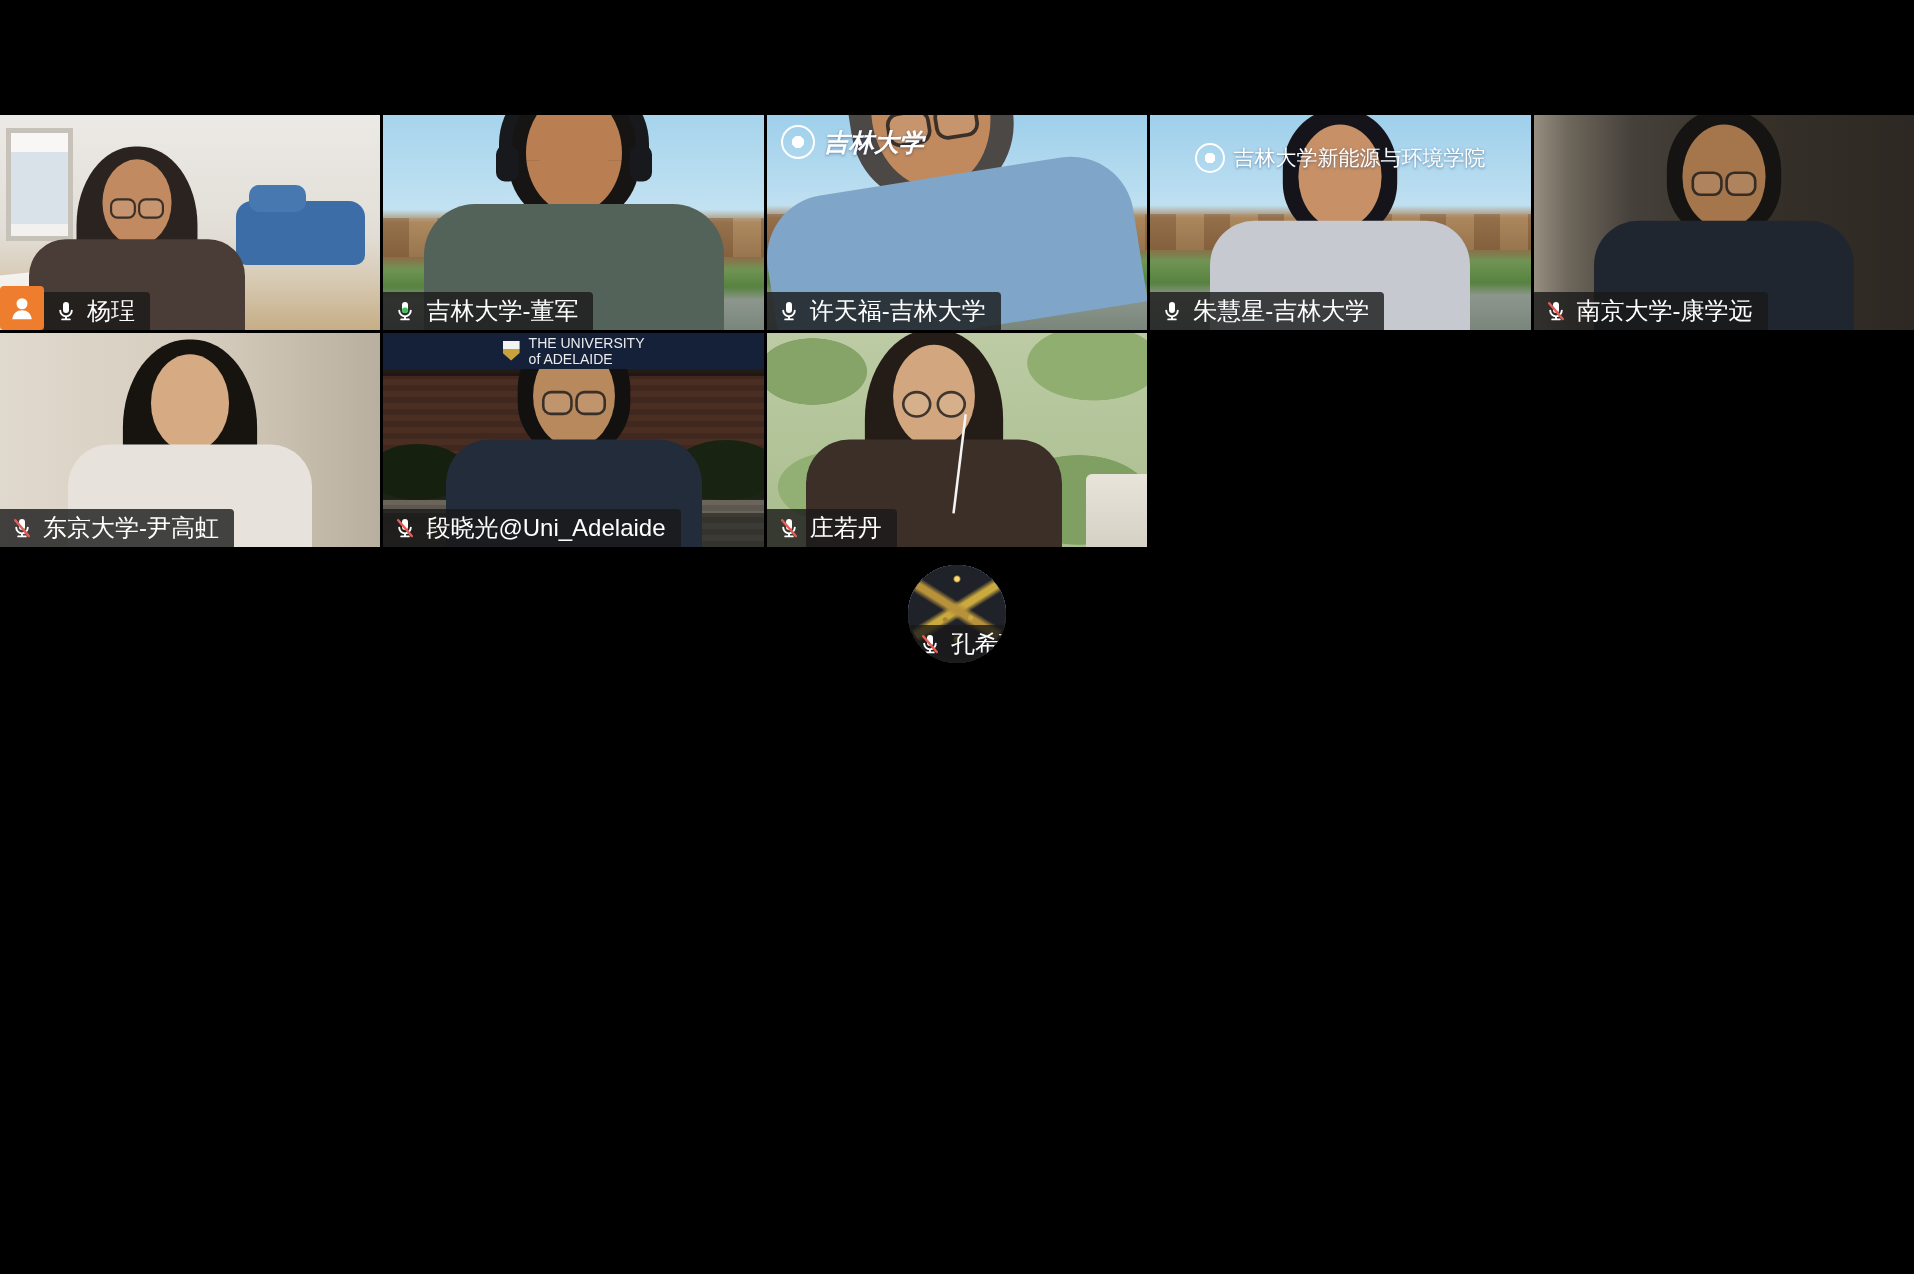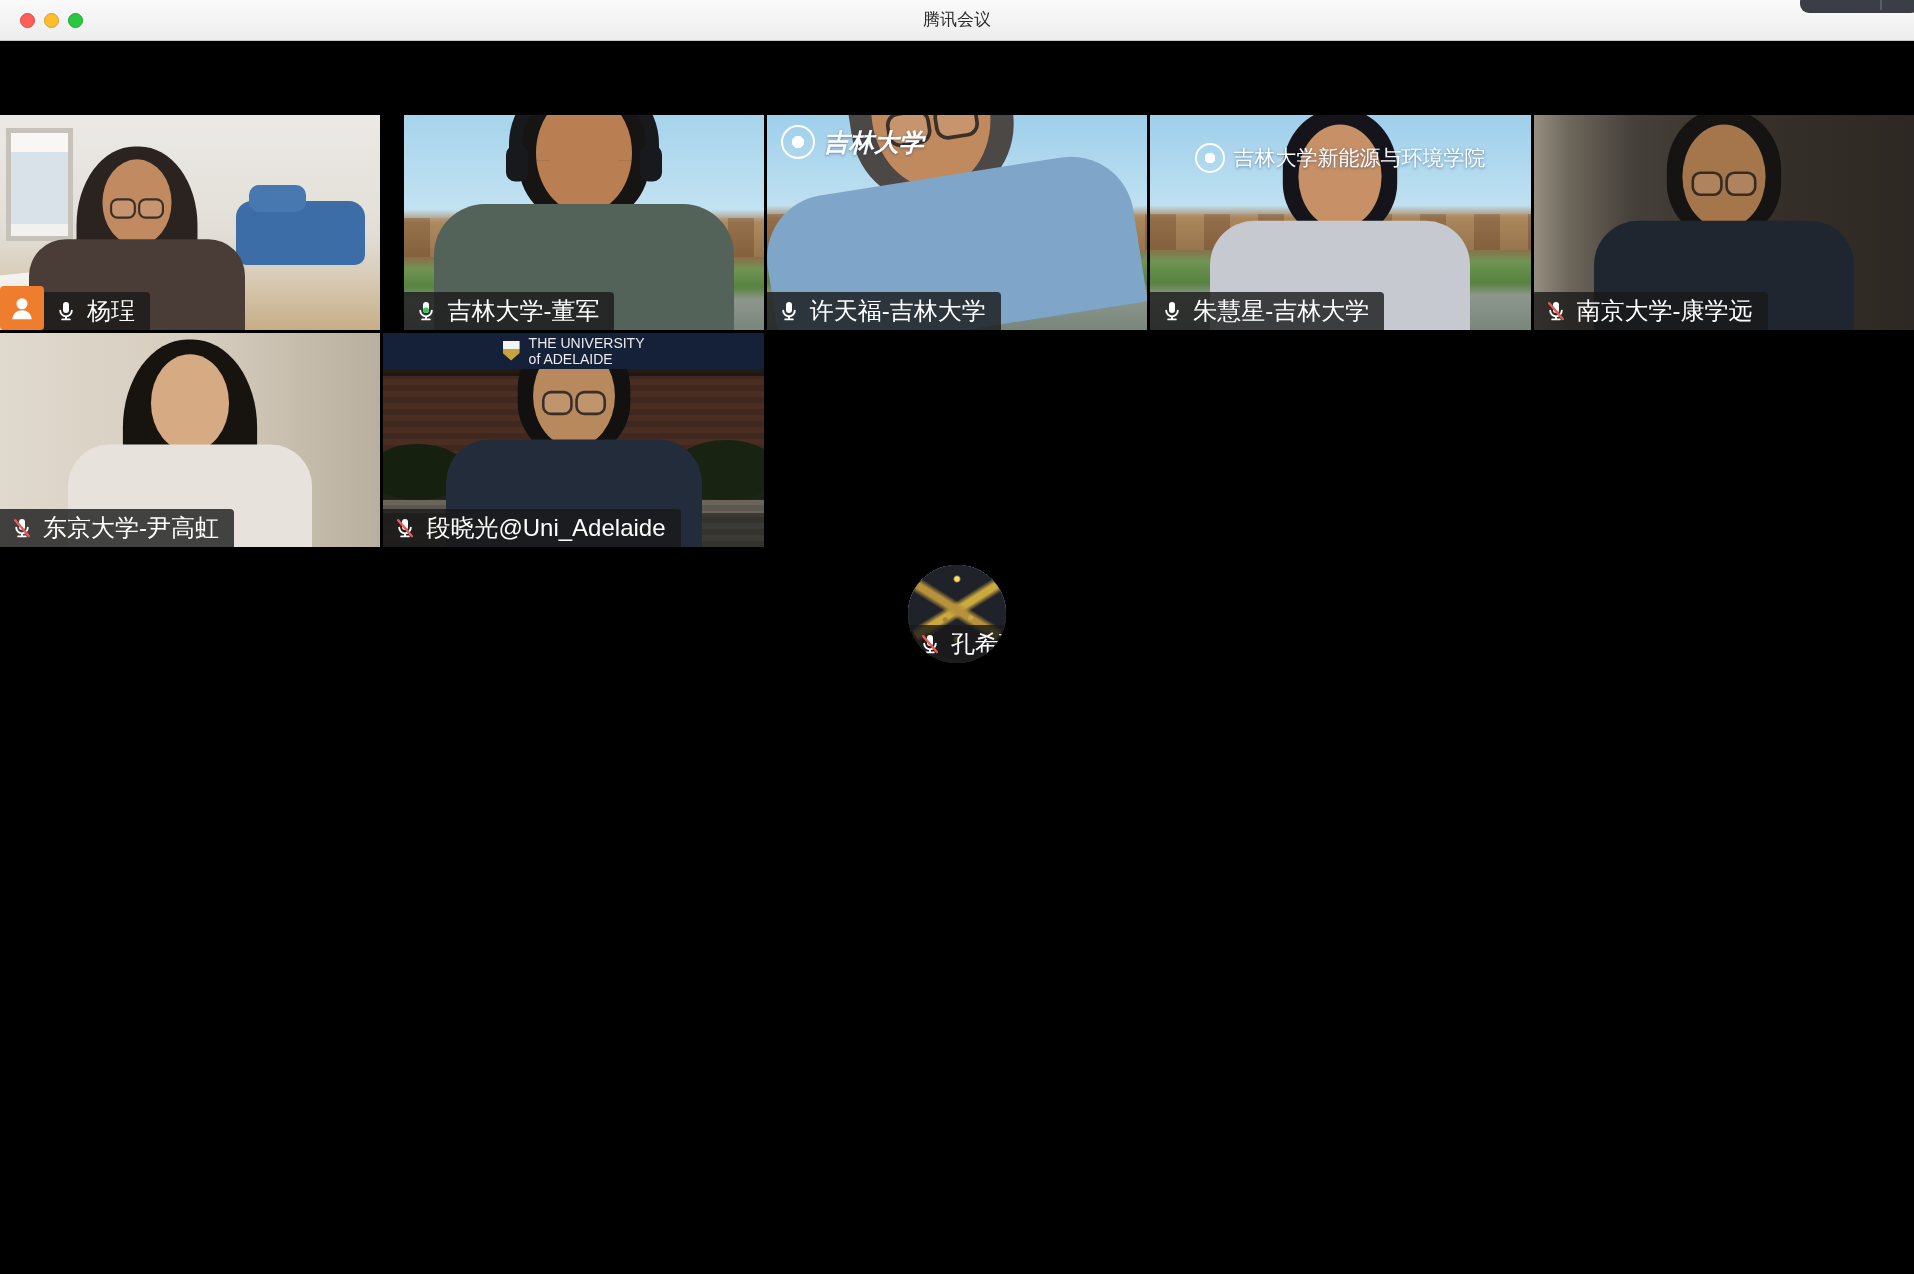--- a/index.html
+++ b/index.html
@@ -22,21 +22,21 @@
     background:#3b3f45;border-radius:9px;}
   .tb-div{position:absolute;right:38px;top:5px;bottom:3px;width:2px;background:#595e66;}
 
   
   .stage{position:absolute;top:40px;left:0;right:0;bottom:0;background:#000;}
   .grid{position:absolute;top:75px;left:0;width:1914px;height:1085px;
     display:grid;grid-template-columns:repeat(5,1fr);grid-template-rows:repeat(5,1fr);
     gap:3px;background:#000;}
 
   .tile{position:relative;overflow:hidden;background:#292a2d;cursor:pointer;}
-  .tile.active{box-shadow:inset 0 0 0 3px #2ec050;margin-left:21px;}
+  .tile.active{box-shadow:inset 0 0 0 3px #2ec050;}
 
   
   .scene{position:absolute;inset:0;}
   .prop-a,.prop-b,.prop-c{display:none;position:absolute;}
   .person{position:absolute;left:50%;bottom:0;width:240px;height:170px;
     transform:translateX(-50%);transform-origin:bottom center;}
   .hair{position:absolute;left:50%;top:0;transform:translateX(-50%);
     width:88px;height:98px;border-radius:48% 48% 42% 42%;background:var(--hair,#1c1a18);}
   .head{position:absolute;left:50%;top:12px;transform:translateX(-50%);
     width:64px;height:80px;border-radius:50%;background:var(--skin,#c08a62);}
@@ -262,31 +262,20 @@
   .pname{color:#fff;font-size:24px;white-space:nowrap;line-height:1;}
   .mic{width:24px;height:24px;flex:0 0 auto;}
   .m-slash,.m-level{display:none;}
   .mic.muted .m-slash{display:inline;}
   .mic.activemic .m-level{display:inline;}
 </style>
 </head>
 <body>
 
 <div class="app">
-  <div class="titlebar">
-    <div class="lights">
-      <span class="light red"></span>
-      <span class="light yellow"></span>
-      <span class="light green"></span>
-    </div>
-    <div class="title">腾讯会议</div>
-    <div class="tb-widget">
-        <i class="tb-div"></i>
-      </div>
-  </div>
   <div class="stage">
     <div class="grid">
         <div class="tile video scene-bright-room">
     <div class="scene">
       <div class="prop-b"></div>
       <div class="prop-a"></div>
       <div class="prop-c"></div>
       <div class="person">
         <div class="hair"></div>
         <div class="head"></div>
@@ -495,20 +484,50 @@
           <rect class="m-level" x="9" y="8.6" width="6" height="5.4" rx="2.7" fill="#3ec25a"></rect>
           <path d="M6.2 11.6a5.8 5.8 0 0 0 11.6 0" fill="none" stroke="#fff" stroke-width="1.9" stroke-linecap="round"></path>
           <line x1="12" y1="17.6" x2="12" y2="19.8" stroke="#fff" stroke-width="1.9" stroke-linecap="round"></line>
           <line x1="8.2" y1="20.4" x2="15.8" y2="20.4" stroke="#fff" stroke-width="1.9" stroke-linecap="round"></line>
           <line class="m-slash" x1="5.2" y1="4.2" x2="18.8" y2="20" stroke="#e45c55" stroke-width="2.5" stroke-linecap="round"></line>
         </svg>
         <span class="pname">段晓光@Uni_Adelaide</span>
       </span>
     </div>
   </div>
+        <div class="tile video scene-leafy">
+    <div class="scene">
+
+      <div class="prop-a"></div>
+
+      <div class="person">
+        <div class="hair"></div>
+        <div class="head"></div>
+        <div class="earline"></div>
+        <div class="torso"></div>
+
+      </div>
+
+    </div>
+
+    <div class="bottombar">
+
+      <span class="nameplate">
+        <svg class="mic muted" viewBox="0 0 24 24">
+          <rect x="9" y="3" width="6" height="11" rx="3" fill="#fff"></rect>
+          <rect class="m-level" x="9" y="8.6" width="6" height="5.4" rx="2.7" fill="#3ec25a"></rect>
+          <path d="M6.2 11.6a5.8 5.8 0 0 0 11.6 0" fill="none" stroke="#fff" stroke-width="1.9" stroke-linecap="round"></path>
+          <line x1="12" y1="17.6" x2="12" y2="19.8" stroke="#fff" stroke-width="1.9" stroke-linecap="round"></line>
+          <line x1="8.2" y1="20.4" x2="15.8" y2="20.4" stroke="#fff" stroke-width="1.9" stroke-linecap="round"></line>
+          <line class="m-slash" x1="5.2" y1="4.2" x2="18.8" y2="20" stroke="#e45c55" stroke-width="2.5" stroke-linecap="round"></line>
+        </svg>
+        <span class="pname">庄若丹</span>
+      </span>
+    </div>
+  </div>
         <div class="tile avatar">
 
     <div class="avatar av-photo-city">
       
       
     </div>
     <div class="bottombar">
 
       <span class="nameplate">
         <svg class="mic" viewBox="0 0 24 24">

